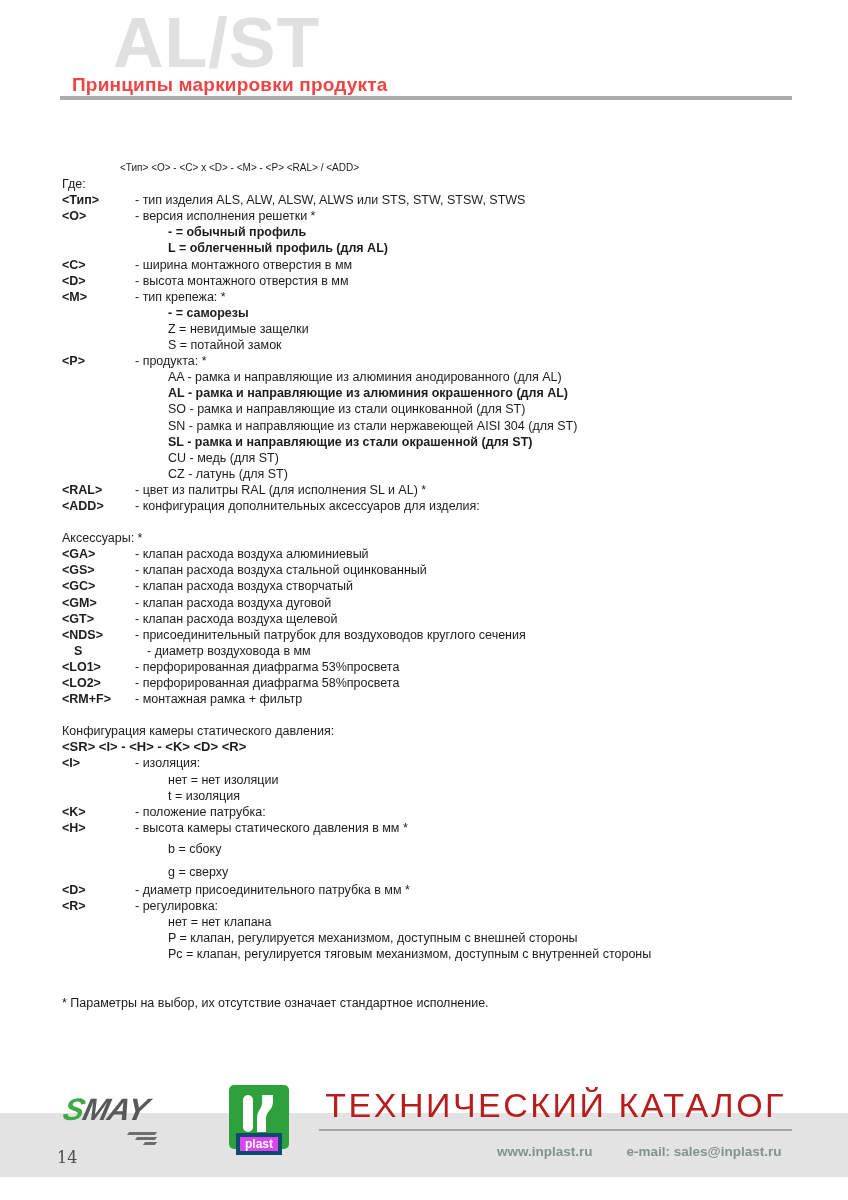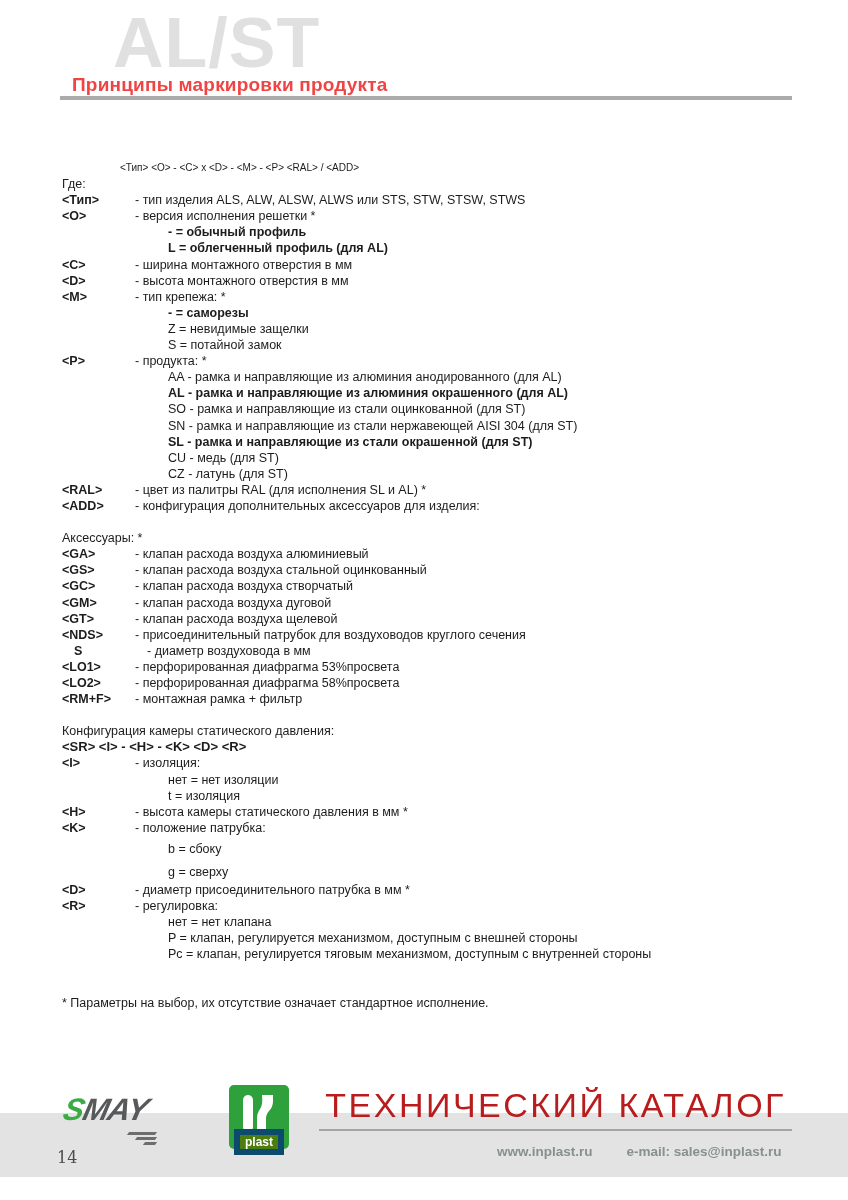--- a/index.html
+++ b/index.html
@@ -31,21 +31,21 @@
   .smay{position:absolute;left:64px;top:1094px;transform:skewX(-13deg);
         font-style:italic;font-weight:bold;font-size:31px;line-height:1;letter-spacing:-1px;}
   .smay .s{color:#3cab44;}
   .smay .may{color:#58595b;}
   .smay-lines{position:absolute;left:128px;top:1130px;}
   .smay-lines div{height:3px;background:#6d6d6d;margin:2px 0 0 auto;transform:skewX(-35deg);}
   .smay-lines .l1{width:28px;} .smay-lines .l2{width:20px;} .smay-lines .l3{width:12px;}
   .plast{position:absolute;left:229px;top:1085px;width:60px;height:64px;}
   .plast svg{display:block;}
   .plast-label{position:absolute;left:50%;bottom:-6px;transform:translateX(-50%);
-               background:#4d7c0f;border:6px solid #0c4a6e;color:#ffffff;
+               background:#d946ef;border:4px solid #0c4a6e;color:#ffffff;
                font-size:12px;font-weight:bold;line-height:14px;padding:0 5px;white-space:nowrap;}
   .catalog-title{position:absolute;right:56px;top:1086px;font-size:34px;color:#b91c1c;
                  letter-spacing:2.5px;padding:0 6px 4px 6px;border-bottom:2px solid #a5a5a5;
                  font-weight:400;white-space:nowrap;}
   .footer-links{position:absolute;left:497px;top:1144px;display:flex;gap:34px;
                 font-size:13.5px;font-weight:bold;color:#87918c;white-space:nowrap;}
   .page-number{position:absolute;left:57px;top:1148px;font-family:"DejaVu Serif",serif;
                font-size:16px;color:#4c4c4c;}
 </style>
 </head>
@@ -91,22 +91,22 @@
       <div class="line d"><span class="tag" style="padding-left: 12px;">S</span><span class="txt">- диаметр воздуховода в мм</span></div>
       <div class="line d"><span class="tag">&lt;LO1&gt;</span><span class="txt">- перфорированная диафрагма 53%просвета</span></div>
       <div class="line d"><span class="tag">&lt;LO2&gt;</span><span class="txt">- перфорированная диафрагма 58%просвета</span></div>
       <div class="line d"><span class="tag">&lt;RM+F&gt;</span><span class="txt">- монтажная рамка + фильтр</span></div>
       <div class="line blank"></div>
       <div class="line p">Конфигурация камеры статического давления:</div>
       <div class="line f2">&lt;SR&gt; &lt;I&gt; - &lt;H&gt; - &lt;K&gt; &lt;D&gt; &lt;R&gt;</div>
       <div class="line d"><span class="tag">&lt;I&gt;</span><span class="txt">- изоляция:</span></div>
       <div class="line s">нет = нет изоляции</div>
       <div class="line s">t = изоляция</div>
+      <div class="line d"><span class="tag">&lt;K&gt;</span><span class="txt">- положение патрубка:</span></div>
       <div class="line d"><span class="tag">&lt;H&gt;</span><span class="txt">- высота камеры статического давления в мм *</span></div>
-      <div class="line d"><span class="tag">&lt;K&gt;</span><span class="txt">- положение патрубка:</span></div>
       <div class="line ssp">b = сбоку</div>
       <div class="line ssp">g = сверху</div>
       <div class="line d"><span class="tag">&lt;D&gt;</span><span class="txt">- диаметр присоединительного патрубка в мм *</span></div>
       <div class="line d"><span class="tag">&lt;R&gt;</span><span class="txt">- регулировка:</span></div>
       <div class="line s">нет = нет клапана</div>
       <div class="line s">P = клапан, регулируется механизмом, доступным с внешней стороны</div>
       <div class="line s">Pc = клапан, регулируется тяговым механизмом, доступным с внутренней стороны</div>
       <div class="line blank"></div>
       <div class="line note">* Параметры на выбор, их отсутствие означает стандартное исполнение.</div>
     </div>

